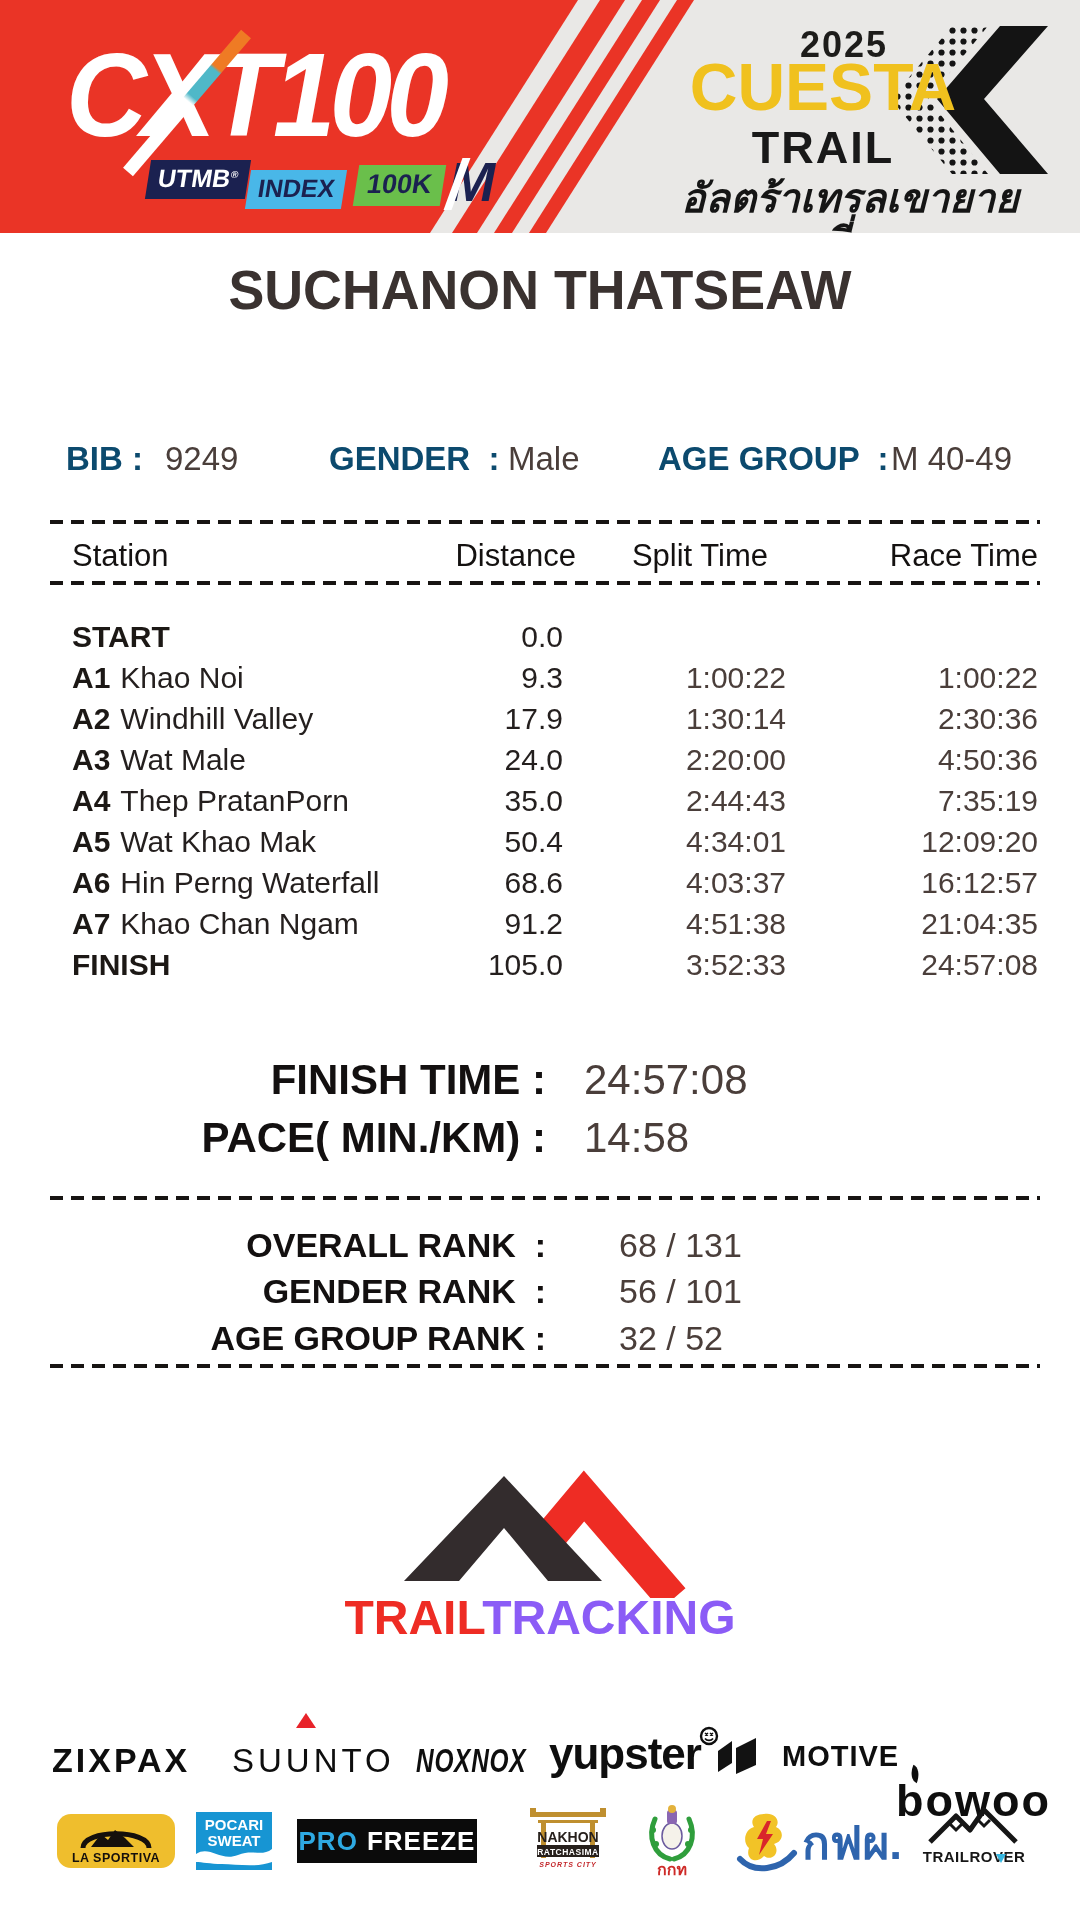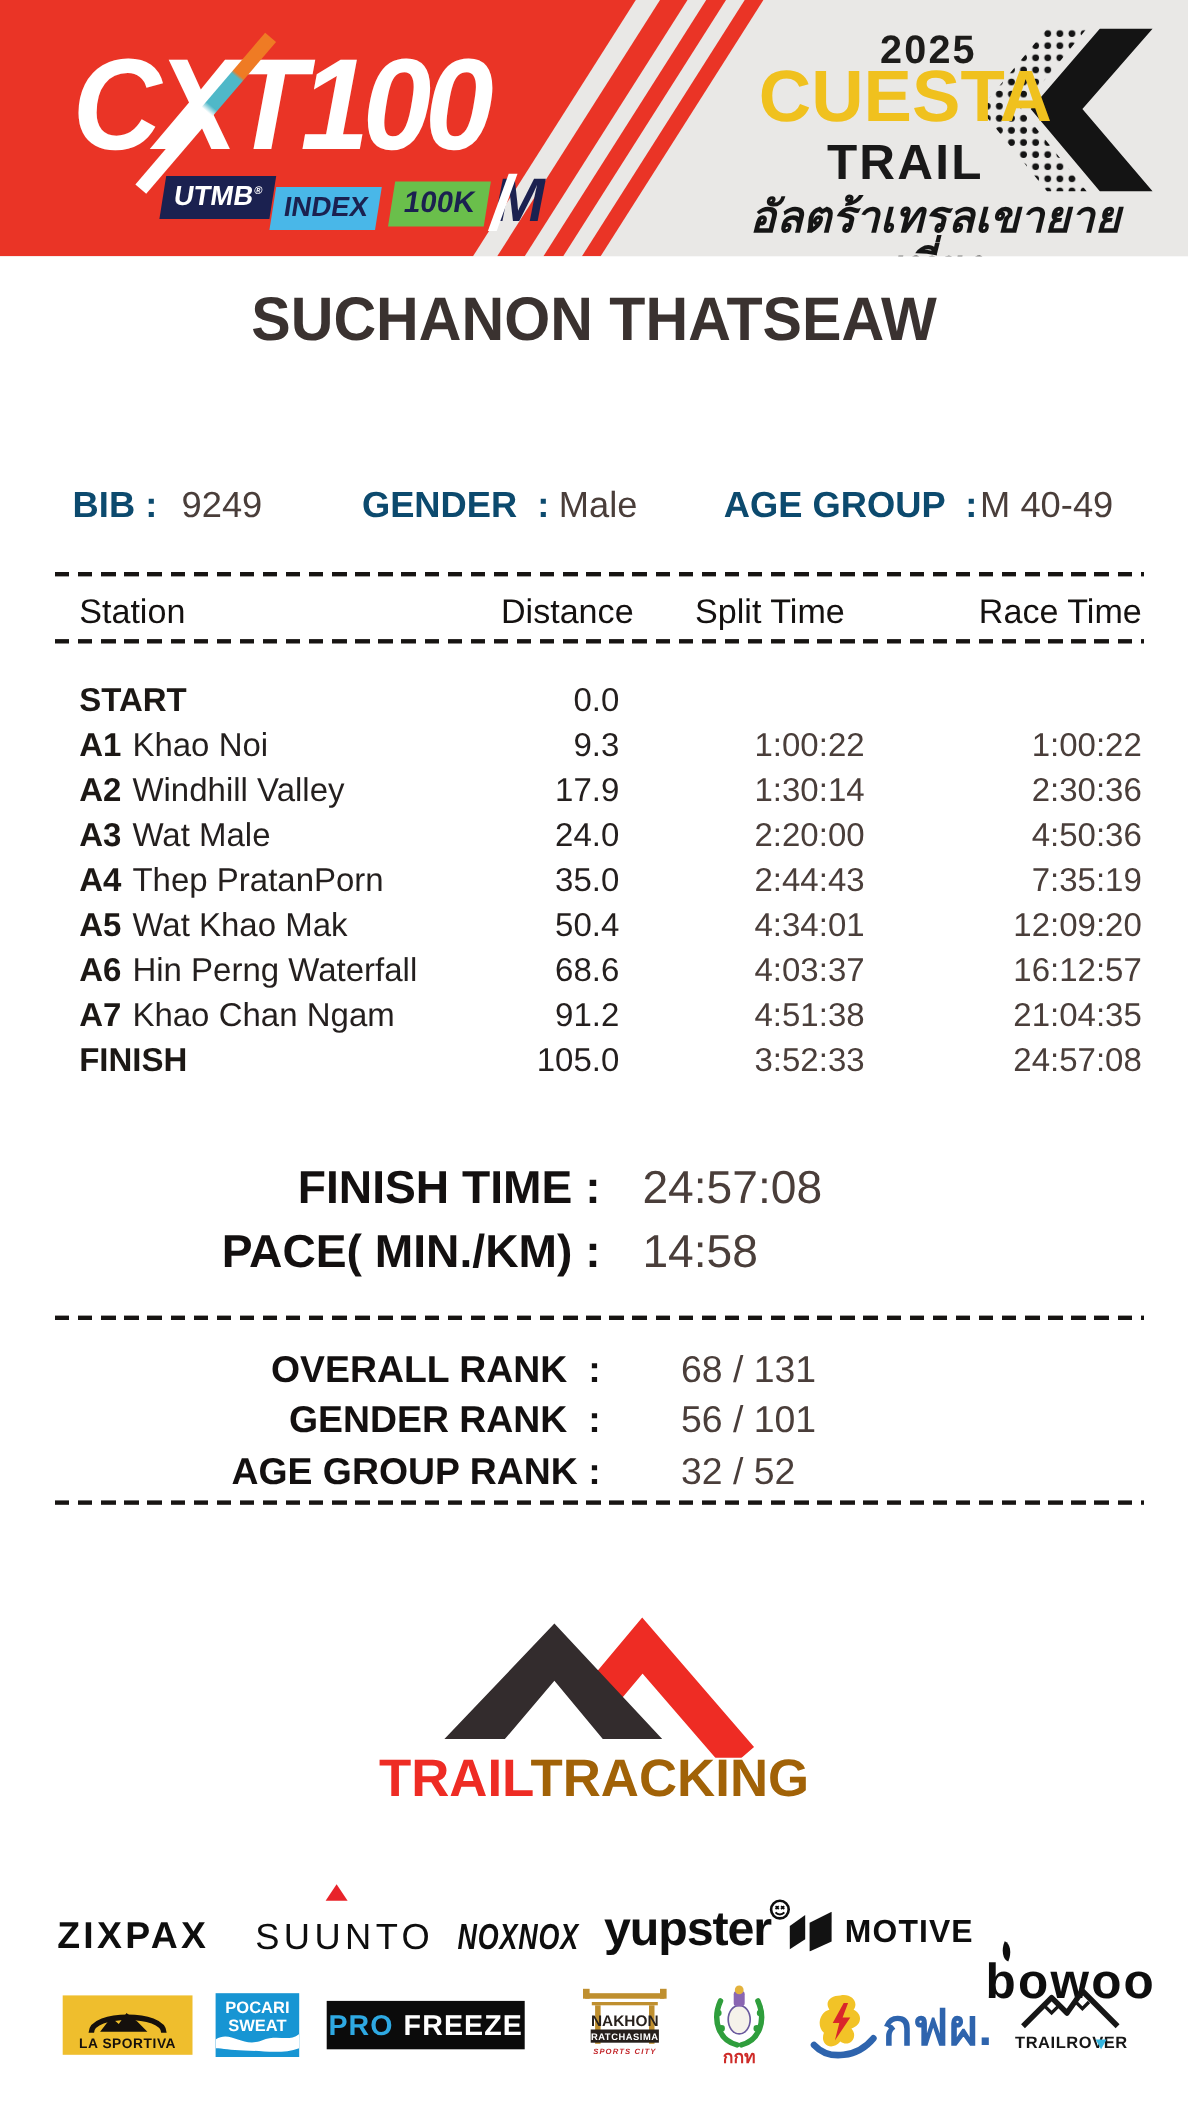--- a/index.html
+++ b/index.html
@@ -58,39 +58,39 @@
   .sumrow .lab { position:absolute; right:534px; font-size:42px; font-weight:bold; color:#131010; white-space:pre; }
   .sumrow .val { position:absolute; left:584px; font-size:42px; color:#4a3e3a; white-space:pre; }
   .rankrow { position:absolute; left:0; width:1080px; height:46px; line-height:46px; }
   .rankrow .lab { position:absolute; right:534px; font-size:34px; font-weight:bold; color:#131010; white-space:pre; }
   .rankrow .val { position:absolute; left:583px; font-size:34px; color:#4a3e3a; white-space:pre;margin-left:36px; }
 
   
   .brand-logo { position:absolute; left:380px; top:1466px; width:320px; height:132px; }
   .brand-text { position:absolute; top:1594px; left:0; width:1080px; text-align:center; font-size:48px; font-weight:800; line-height:1; }
   .brand-text .t1 { color:#ee2c24; }
-  .brand-text .t2 { color:#a16207; }
+  .brand-text .t2 { color:#8b5cf6; }
 
   
   .sp { position:absolute; white-space:nowrap; }
   .zixpax { left:52px; top:1741px; font-size:34px; font-weight:800; letter-spacing:3px; color:#0e0e0e; }
   .suunto { left:232px; top:1742px; font-size:33px; font-weight:400; letter-spacing:4px; color:#0e0e0e; }
   .suunto-tri { position:absolute; left:296px; top:1713px; width:0; height:0;
                 border-left:10px solid transparent; border-right:10px solid transparent; border-bottom:15px solid #e8232a; }
   .noxnox { left:416px; top:1742px; font-size:33px; font-weight:900; font-style:italic; color:#0e0e0e;
             transform:scaleX(0.74); transform-origin:left top; letter-spacing:1px; }
   .yupster { left:549px; top:1729px; font-size:44px; font-weight:800; letter-spacing:-1px; color:#0e0e0e; }
   .yup-smile { position:absolute; left:699px; top:1726px; width:20px; height:20px; }
   .motive { left:716px; top:1738px; display:flex; align-items:center; }
-  .motive .mtxt { font-size:29px; font-weight:900; letter-spacing:1px; color:#0e0e0e; margin-left:6px; }
+  .motive .mtxt { font-size:29px; font-weight:900; letter-spacing:1px; color:#0e0e0e; margin-left:20px; }
   .bowoo { left:896px; top:1727px; font-size:45px; font-weight:800; letter-spacing:2px; color:#0e0e0e;margin-top:48px; }
   .bowoo-leaf { position:absolute; left:14px; top:-9px; width:10px; height:16px; background:#0e0e0e;
                 border-radius:0 100% 0 100%; transform:rotate(22deg); }
 
-  .lasportiva { left:57px; top:1814px; width:118px; height:54px; background:#efbe2d; }
+  .lasportiva { left:57px; top:1814px; width:118px; height:54px; background:#efbe2d;border-radius:14px; }
   .pocari { left:196px; top:1812px; width:76px; height:58px; background:#1795d3; }
   .profreeze { left:297px; top:1819px; width:180px; height:44px; background:#0b0b0b;
                display:flex; align-items:center; justify-content:center; font-size:26px; font-weight:900; letter-spacing:1px; }
   .profreeze .pro { color:#2ea9e2; margin-right:9px; }
   .profreeze .frz { color:#ffffff; }
   .nakhon { left:526px; top:1804px; width:84px; height:70px; }
   .satwreath { left:642px; top:1802px; width:60px; height:76px; }
   .egat { left:736px; top:1806px; display:flex; align-items:center; }
   .egat .egat-txt { font-size:46px; font-weight:bold; color:#2e64ad; margin-left:4px; }
   .trailrover { left:922px; top:1806px; width:116px; height:62px; }

